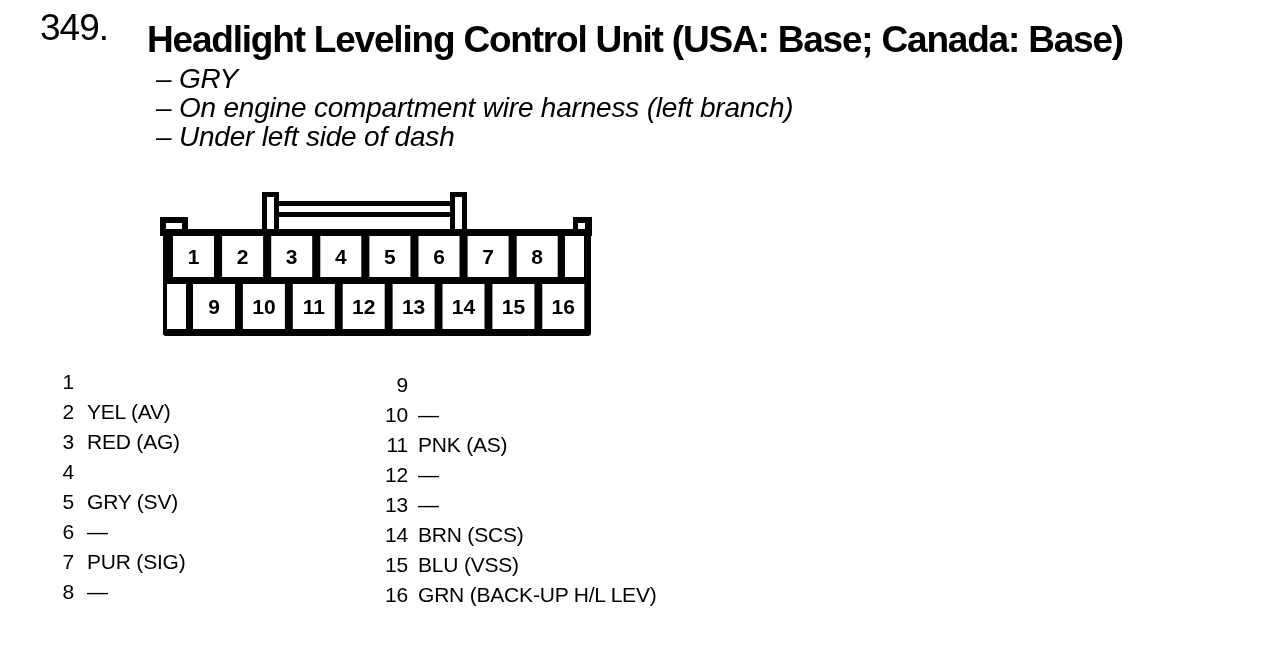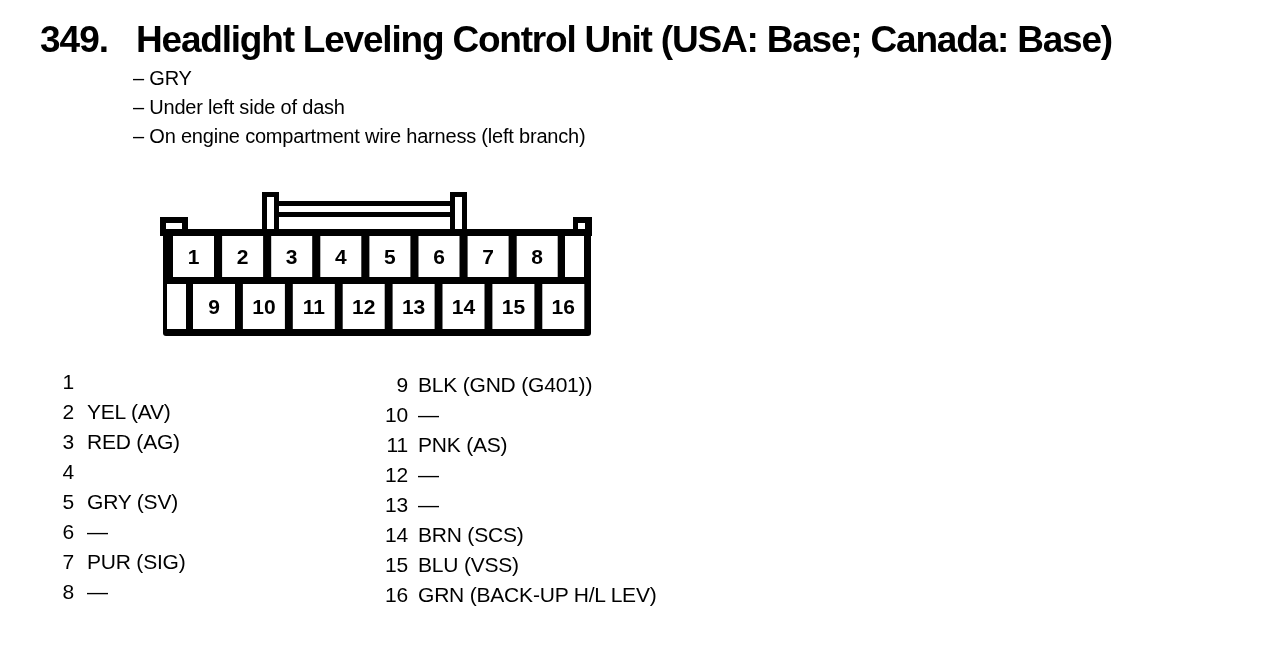--- a/index.html
+++ b/index.html
@@ -1,30 +1,31 @@
 <!DOCTYPE html>
 <html><head>
 <meta charset="utf-8">
 <style>
   html,body{margin:0;padding:0;}
   body{
     width:1264px;height:654px;background:#ffffff;color:#000000;
     font-family:"Liberation Sans",sans-serif;position:relative;overflow:hidden;
   }
   .doc-number{
-    position:absolute;left:40px;top:21px;font-size:37px;line-height:37px;
-    font-weight:bold;letter-spacing:-1px;white-space:nowrap;
+    position:absolute;left:40px;top:9px;font-size:37px;line-height:37px;
+    font-weight:normal;letter-spacing:-1px;white-space:nowrap;
   }
   .doc-title{
-    position:absolute;left:136px;top:21px;font-size:37px;line-height:37px;
+    position:absolute;left:147px;top:21px;font-size:37px;line-height:37px;
     font-weight:bold;letter-spacing:-1.2px;white-space:nowrap;text-align:right;
   }
   .notes{
-    position:absolute;left:133px;top:64px;font-size:20px;line-height:29px;
+    position:absolute;left:156px;top:64px;font-size:28px;line-height:29px;
     letter-spacing:-0.2px;
+    font-style:italic;
   }
   .note-line{white-space:nowrap;}
   .connector-svg{position:absolute;left:0;top:0;}
   .pin-col{position:absolute;font-size:21px;line-height:30px;letter-spacing:-0.2px;}
   .pin-col.left{left:58px;top:367px;}
   .pin-col.right{left:382px;top:370px;}
   .pin-row{display:flex;align-items:flex-start;}
   .pin-num{display:block;text-align:right;flex:none;}
   .left .pin-num{width:16px;margin-right:13px;}
   .right .pin-num{width:26px;margin-right:10px;}
@@ -32,22 +33,22 @@
   .pin-label .line2{display:block;}
 </style>
 </head>
 <body>
 
 <div class="doc-number">349.</div>
 <div class="doc-title">Headlight Leveling Control Unit (USA: Base; Canada: Base)</div>
 
 <div class="notes">
   <div class="note-line">– GRY</div>
+  <div class="note-line">– On engine compartment wire harness (left branch)</div>
   <div class="note-line">– Under left side of dash</div>
-  <div class="note-line">– On engine compartment wire harness (left branch)</div>
 </div>
 
 <svg class="connector-svg" width="1264" height="654" viewBox="0 0 1264 654">
 
   <g fill="#000000">
     <rect x="268" y="201" width="192" height="16"></rect>
     <rect x="262" y="192" width="17" height="44"></rect>
     <rect x="450" y="192" width="17" height="44"></rect>
     <rect x="160" y="217" width="28" height="19"></rect>
     <rect x="573" y="217" width="19" height="19"></rect>
@@ -130,21 +131,20 @@
       <span class="pin-label">PUR (SIG)</span>
     </div>
     <div class="pin-row">
       <span class="pin-num">8</span>
       <span class="pin-label">—</span>
     </div>
   </div>
 <div class="pin-col right" id="pin-col-right">
     <div class="pin-row">
       <span class="pin-num">9</span>
-      <span class="pin-label">BLK (GND (G401))</span>
     </div>
     <div class="pin-row">
       <span class="pin-num">10</span>
       <span class="pin-label">—</span>
     </div>
     <div class="pin-row">
       <span class="pin-num">11</span>
       <span class="pin-label">PNK (AS)</span>
     </div>
     <div class="pin-row">

